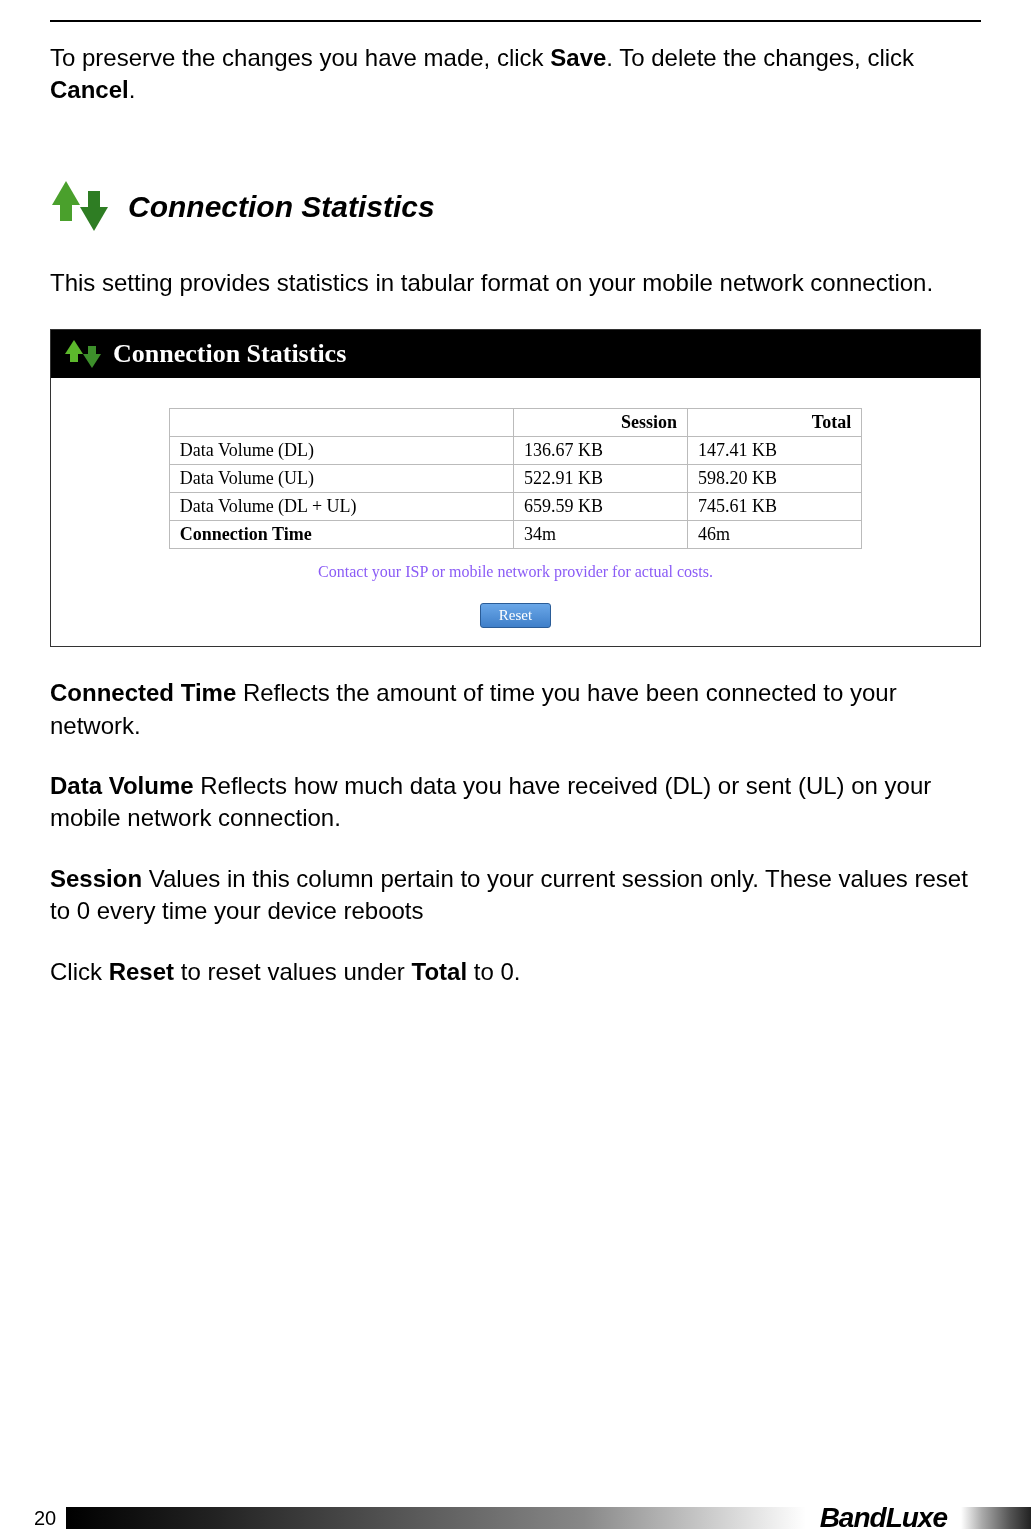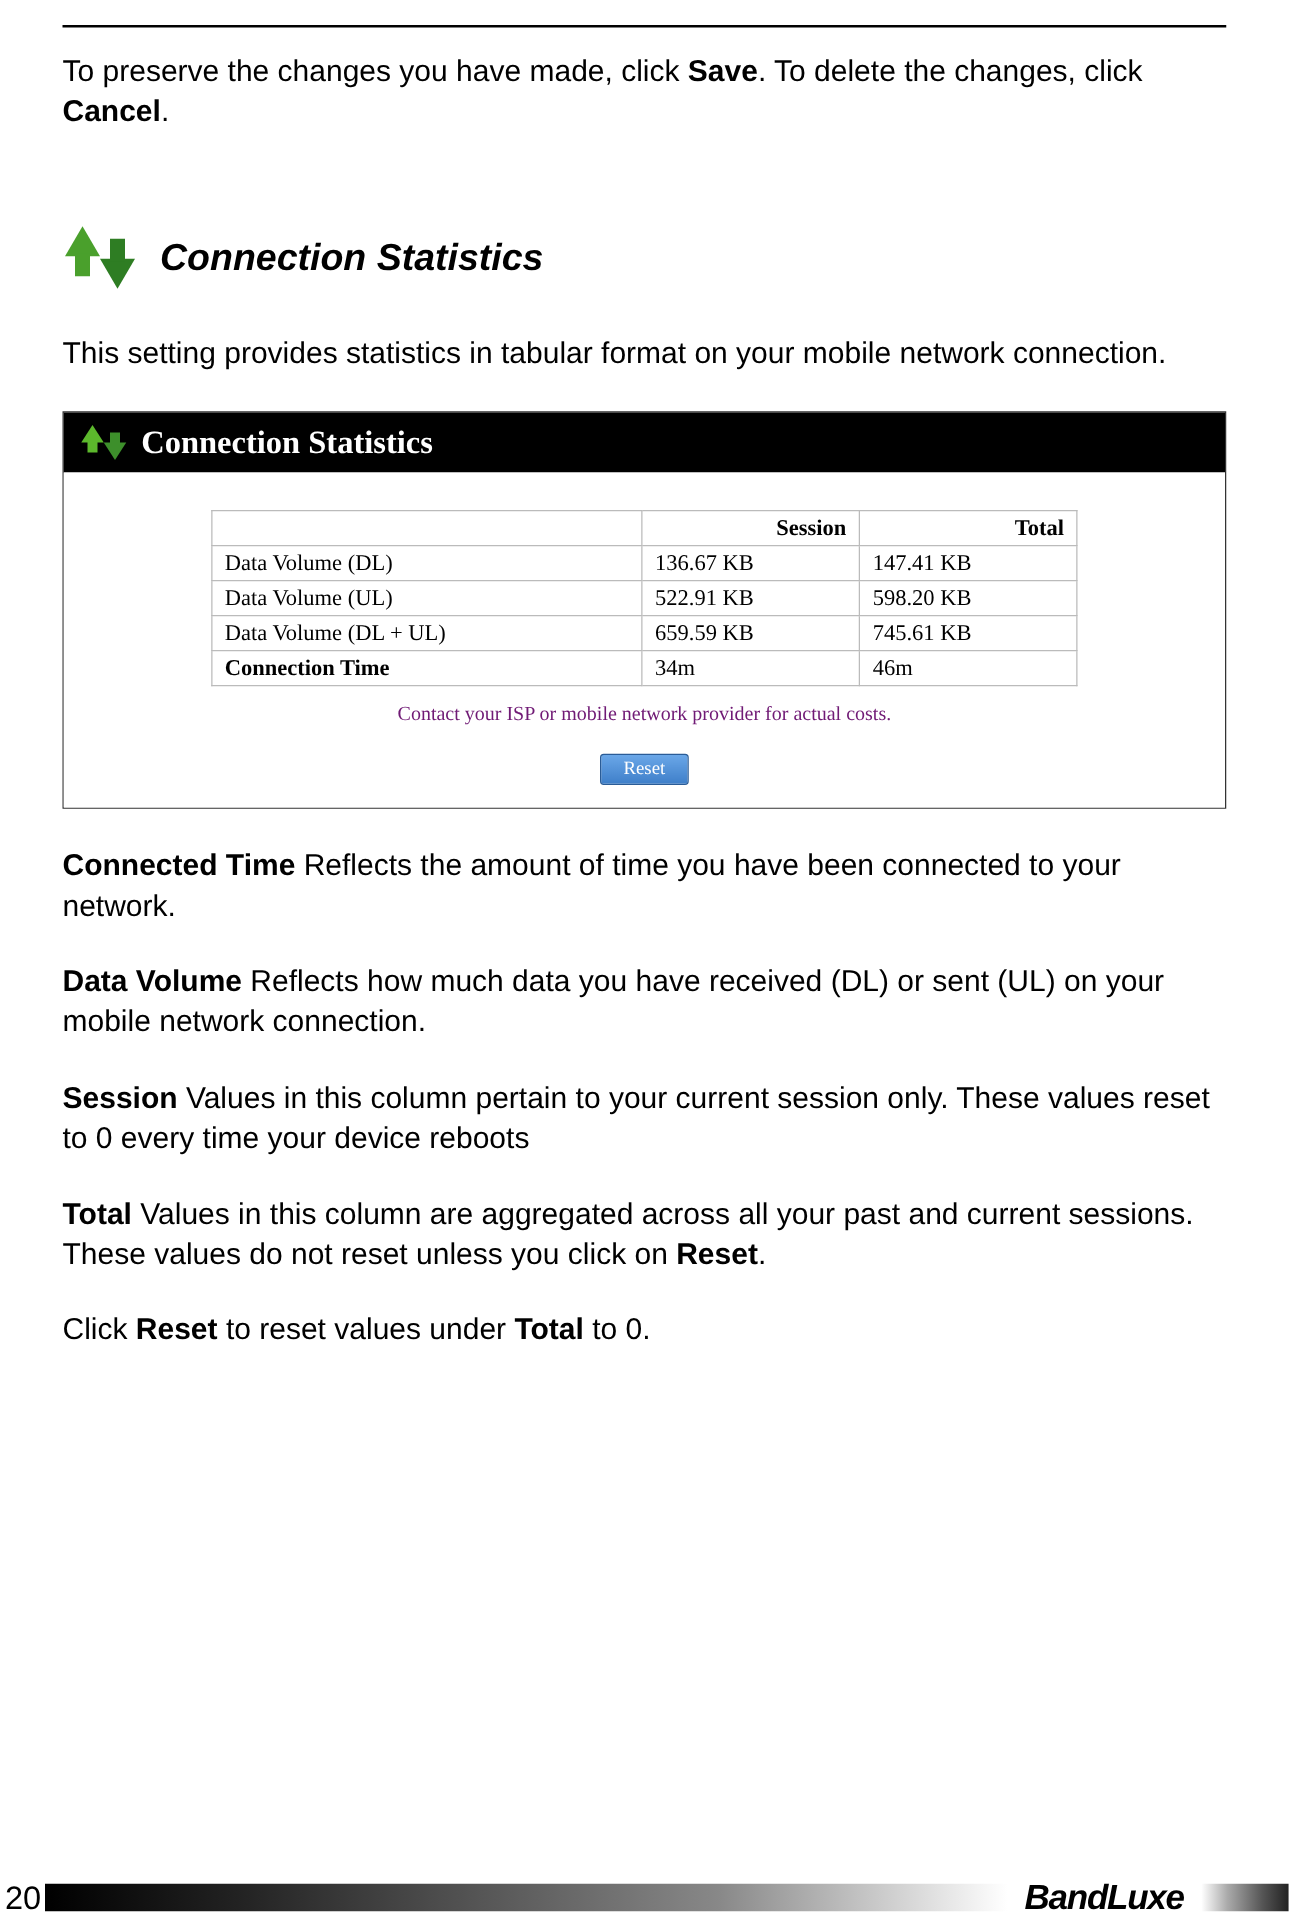--- a/index.html
+++ b/index.html
@@ -134,21 +134,21 @@
     font-weight: bold;
     text-align: right;
     background:#fff;
   }
   .stats-table th:first-child { text-align: left; }
   .stats-table td.label { text-align: left; }
   .stats-table td.num { text-align: left; }
   .stats-table tr.bold td.label { font-weight: bold; }
   .disclaimer {
     text-align: center;
-    color: #701a75;
+    color: #8b5cf6;
     font-family: Georgia, 'Times New Roman', serif;
     font-size: 16px;
     margin: 14px 0 22px 0;
   }
   .reset-wrap { text-align: center; }
   .reset-btn {
     display:inline-block;
     background: linear-gradient(#6aa7e8,#3f7fc9);
     border:1px solid #2a5c97;
     border-radius:3px;
@@ -164,23 +164,24 @@
     margin-bottom: 28px;
   }
   .footer {
     position: absolute;
     left: 0; right: 0; bottom: 0;
     display: flex;
     align-items: center;
     height: 40px;
   }
   .footer .pagenum {
-    font-size: 26px;
+    font-size: 20px;
     padding-left: 4px;
     width: 36px;
+    margin-left: 30px;
   }
   .footer .grad-left {
     flex: 1;
     height: 22px;
     background: linear-gradient(to right, #000 0%, #222 20%, #555 45%, #888 70%, #fff 100%);
   }
   .footer .brand {
     font-family: "Arial Black", Arial, sans-serif;
     font-weight: 900;
     font-style: italic;
@@ -263,21 +264,20 @@
       <div class="reset-wrap">
         <button class="reset-btn">Reset</button>
       </div>
     </div>
   </div>
 
   <div class="defs">
     <p><b>Connected Time</b><span> Reflects the amount of time you have been connected to your network.</span></p>
     <p><b>Data Volume</b><span> Reflects how much data you have received (DL) or sent (UL) on your mobile network connection.</span></p>
     <p><b>Session</b><span> Values in this column pertain to your current session only. These values reset to 0 every time your device reboots</span></p>
-    <p><b>Total</b><span> Values in this column are aggregated across all your past and current sessions. These values do not reset unless you click on </span><b>Reset</b><span>.</span></p>
     <p><span>Click </span><b>Reset</b><span> to reset values under </span><b>Total</b><span> to 0.</span></p>
   </div>
 </div>
 
 <div class="footer">
   <div class="pagenum">20</div>
   <div class="grad-left"></div>
   <div class="brand">BandLuxe</div>
   <div class="grad-right"></div>
 </div>

